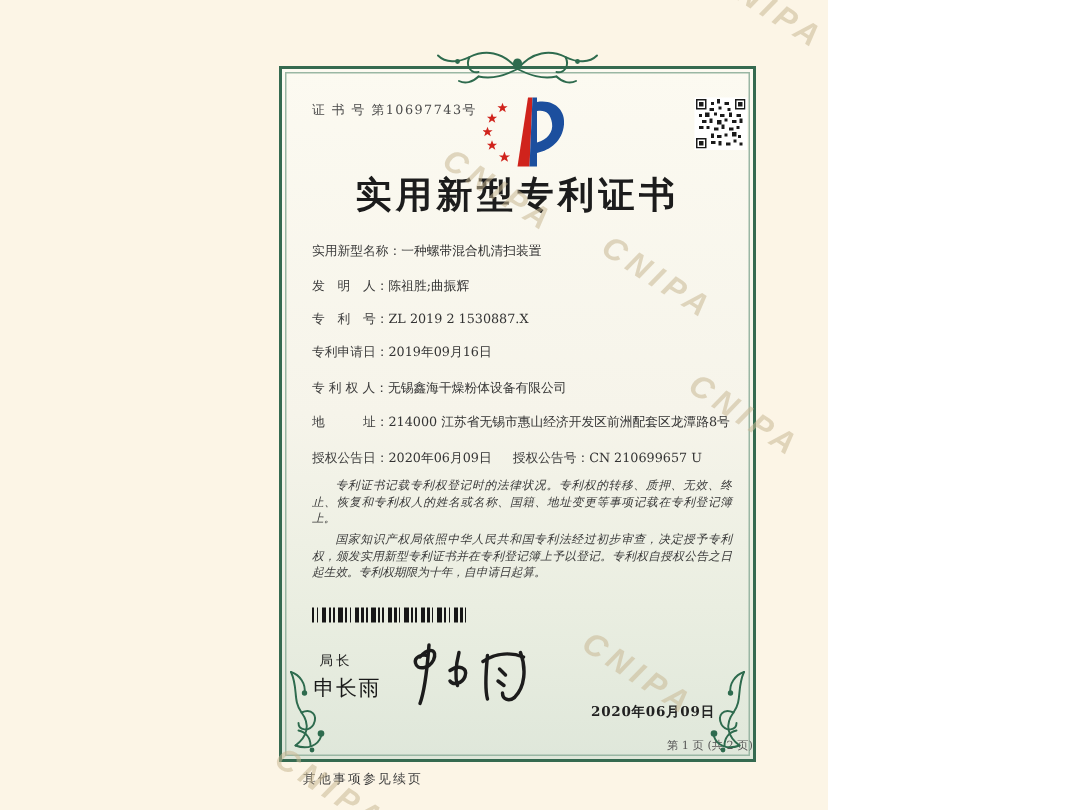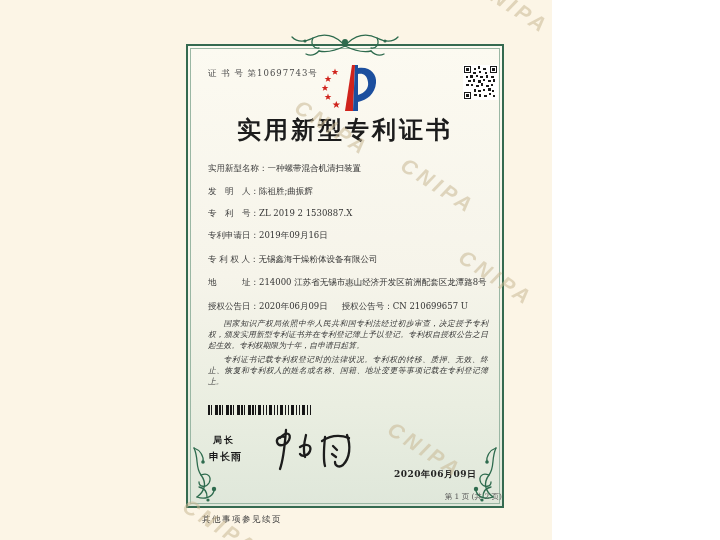--- a/index.html
+++ b/index.html
@@ -27,22 +27,22 @@
   .row{position:absolute;left:20px;font-size:8.5px;color:#333;line-height:12px;}
   .flabel{display:inline-block;color:#3d3d3d;vertical-align:top;}
   .fvalue{display:inline-block;max-width:232px;vertical-align:top;text-align:right;}
   #legal{position:absolute;left:20px;top:272px;width:280px;font-size:7.8px;line-height:11px;
          color:#3a3a3a;font-style:italic;text-align:justify;}
   #legal p{margin:0;text-indent:2em;}
   #legal p + p{margin-top:3px;}
   #barcode{position:absolute;left:20px;top:359px;width:104px;height:10px;
     background:repeating-linear-gradient(90deg,#161616 0 1.5px,rgba(0,0,0,0) 1.5px 3px,
       #161616 3px 4px,rgba(0,0,0,0) 4px 6.5px,#161616 6.5px 9.5px,rgba(0,0,0,0) 9.5px 11px);}
-  #director-label{position:absolute;left:25px;top:388px;font-size:9px;font-weight:700;color:#1a1a1a;letter-spacing:2px;}
-  #director-name{position:absolute;left:21px;top:404px;font-size:10px;font-weight:700;color:#1a1a1a;letter-spacing:1px;text-align:right;}
+  #director-label{position:absolute;left:25px;top:388px;font-size:9px;font-weight:400;color:#1a1a1a;letter-spacing:2px;}
+  #director-name{position:absolute;left:21px;top:404px;font-size:14px;font-weight:400;color:#1a1a1a;letter-spacing:1px;text-align:right;}
   #sig{position:absolute;left:80px;top:380px;}
   #issue-date{position:absolute;left:206px;top:422px;font-size:9px;font-weight:600;color:#222;letter-spacing:0.5px;}
   #page-ind{position:absolute;left:0;top:446px;width:100%;text-align:right;font-size:7.5px;color:#555;}
   #footer-note{position:absolute;left:202px;top:514px;width:318px;text-align:left;
                font-size:8.5px;color:#3c3c3c;letter-spacing:1.5px;z-index:1;}
 </style>
 </head>
 <body>
 
 <div id="canvas">
@@ -185,22 +185,22 @@
         <span class="flabel">专 利 权 人：</span><span class="fvalue">无锡鑫海干燥粉体设备有限公司</span>
       </div>
       <div class="row" style="top:230px;">
         <span class="flabel">地　　　址：</span><span class="fvalue">214000 江苏省无锡市惠山经济开发区前洲配套区龙潭路8号</span>
       </div>
       <div class="row" style="top:254px;">
         <span class="flabel">授权公告日：</span><span class="fvalue">2020年06月09日</span><span style="display:inline-block;width:14px;"></span><span class="flabel">授权公告号：</span><span class="fvalue">CN 210699657 U</span>
       </div>
 
       <div id="legal">
+        <p>专利证书记载专利权登记时的法律状况。专利权的转移、质押、无效、终止、恢复和专利权人的姓名或名称、国籍、地址变更等事项记载在专利登记簿上。</p>
         <p>国家知识产权局依照中华人民共和国专利法经过初步审查，决定授予专利权，颁发实用新型专利证书并在专利登记簿上予以登记。专利权自授权公告之日起生效。专利权期限为十年，自申请日起算。</p>
-        <p>专利证书记载专利权登记时的法律状况。专利权的转移、质押、无效、终止、恢复和专利权人的姓名或名称、国籍、地址变更等事项记载在专利登记簿上。</p>
       </div>
 
       <div id="barcode"></div>
 
       <div id="director-label">局长</div>
       <div id="director-name">申长雨</div>
 
       <svg id="sig" width="88" height="46" viewBox="0 0 88 46">
         <g stroke="#1c1c1c" fill="none" stroke-width="2.3" stroke-linecap="round" stroke-linejoin="round">
           <path d="M12,12 C18,5 24,7 21,14 C18,20 10,21 9,16 C8,12 13,10 17,11"></path>

